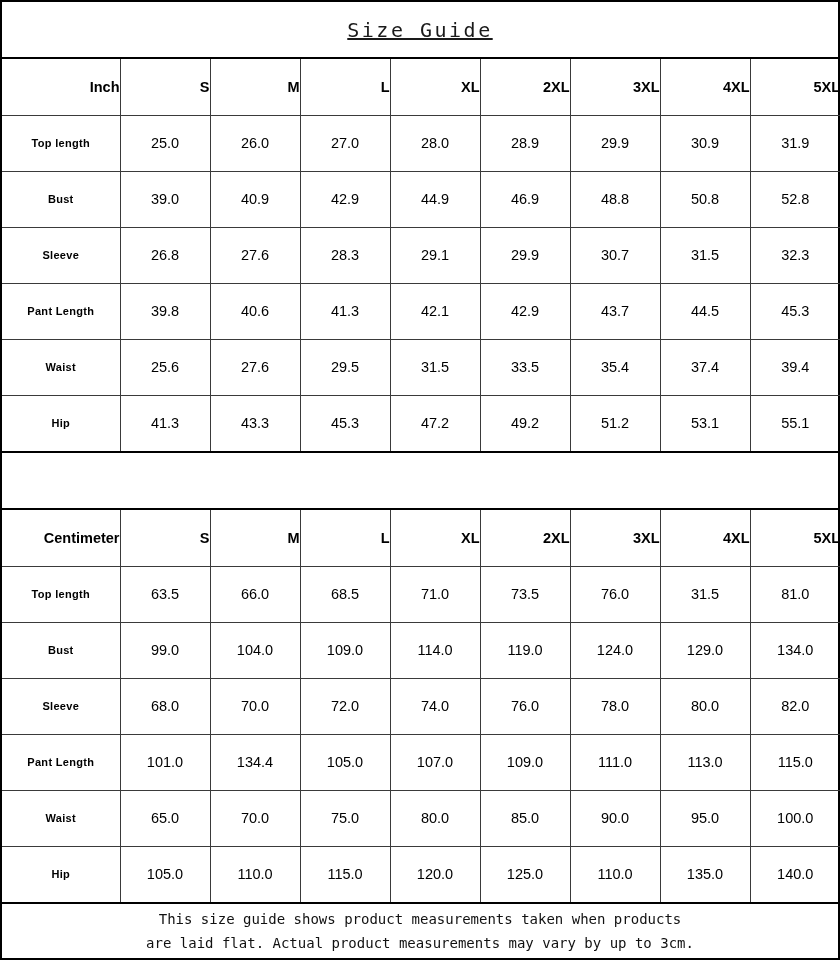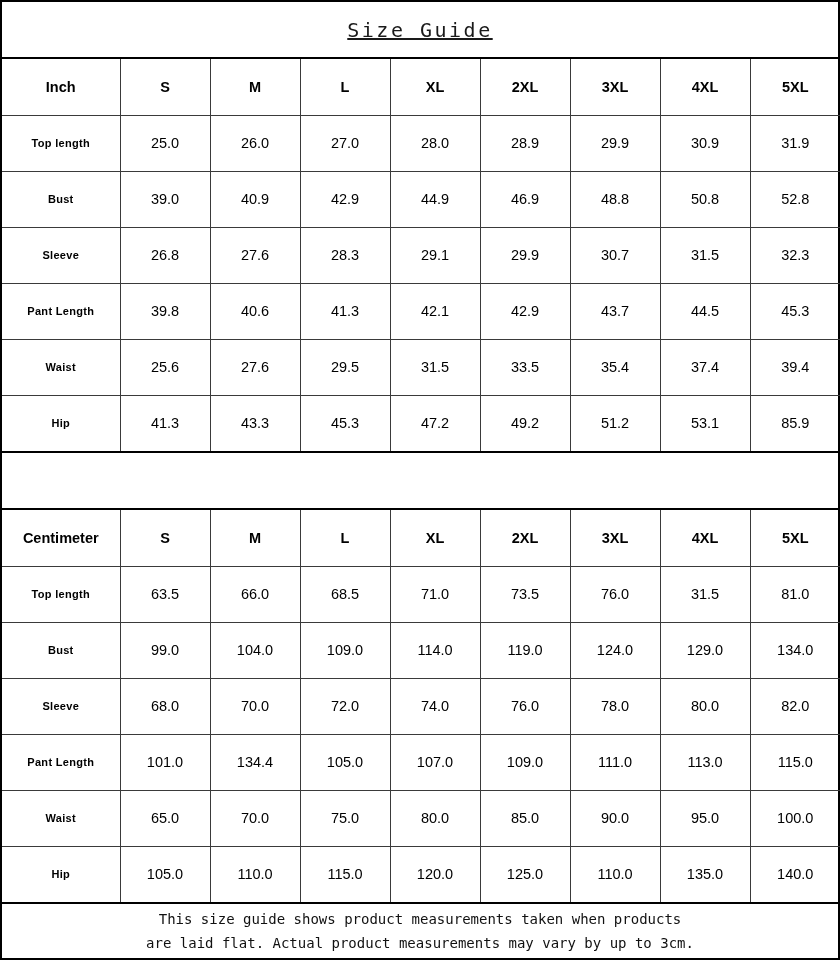--- a/index.html
+++ b/index.html
@@ -71,21 +71,21 @@
   table.grid td.rowlabel {
     font-weight: bold;
     font-size: 11px;
     letter-spacing: 0.3px;
   }
   table.grid td.value {
     font-weight: normal;
     font-size: 14.5px;
   }
   
-  table.grid tr:first-child th { border-top: none; }
+  table.grid tr:first-child th { border-top: none; text-align: right; }
   table.grid tr td:first-child,
   table.grid tr th:first-child { border-left: none; }
   table.grid tr td:last-child,
   table.grid tr th:last-child { border-right: none; }
   table.grid tr:last-child td { border-bottom: none; }
 
   .table-block {
     border-bottom: 2px solid #000000;
   }
 
@@ -205,21 +205,21 @@
           </tr>
           <tr>
             <td class="rowlabel">Hip</td>
             <td class="value">41.3</td>
             <td class="value">43.3</td>
             <td class="value">45.3</td>
             <td class="value">47.2</td>
             <td class="value">49.2</td>
             <td class="value">51.2</td>
             <td class="value">53.1</td>
-            <td class="value">85.9</td>
+            <td class="value">55.1</td>
           </tr>
         </tbody>
     </table>
   </div>
 
   <div class="spacer-row"></div>
 
   <div class="table-block">
     <table class="grid">
       <colgroup>

